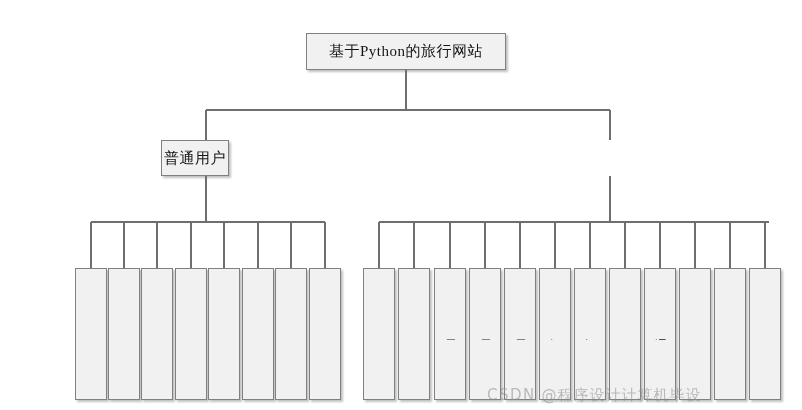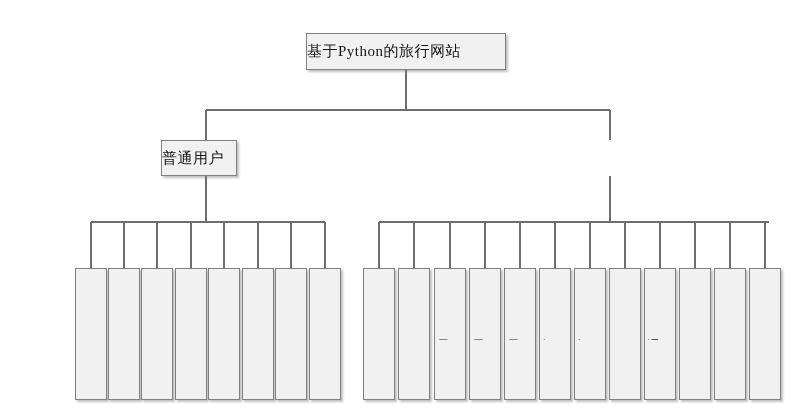--- a/index.html
+++ b/index.html
@@ -29,20 +29,21 @@
   }
 
   .node {
     position: absolute;
     box-sizing: border-box;
     background: #f1f1f1;
     border: 1px solid #808080;
     box-shadow: 2px 2px 2px rgba(120,120,120,0.45);
     display: flex;
     align-items: center;
+    justify-content: center;
     text-align: center;
     color: #151515;
     z-index: 3;
   }
 
   .node-root {
     font-size: 15px;
     letter-spacing: 0.5px;
     white-space: nowrap;
   }
@@ -121,21 +122,21 @@
       <path d="M695,222 L695,268"></path>
       <path d="M730,222 L730,268"></path>
       <path d="M765,222 L765,268"></path>
     </g>
   </svg>
 
   <div class="node node-root" style="left:306px; top:33px; width:200px; height:37px;">
     <span>基于Python的旅行网站</span>
   </div>
 
-  <div class="node node-branch" style="left:161px; top:140px; width:76px; height:36px;">
+  <div class="node node-branch" style="left:161px; top:140px; width:68px; height:36px;">
     <span>普通用户</span>
   </div>
 
   <div class="node node-leaf" style="left:75px; top:268px; width:32px; height:132px;">
     <span class="vtext">注册登录</span>
   </div>
   <div class="node node-leaf" style="left:108px; top:268px; width:32px; height:132px;">
     <span class="vtext">首页</span>
   </div>
   <div class="node node-leaf" style="left:141px; top:268px; width:32px; height:132px;">
@@ -187,14 +188,18 @@
   <div class="node node-leaf" style="left:679px; top:268px; width:32px; height:132px;">
     <span class="vtext">资源管理</span>
   </div>
   <div class="node node-leaf" style="left:714px; top:268px; width:32px; height:132px;">
     <span class="vtext">交流管理</span>
   </div>
   <div class="node node-leaf" style="left:749px; top:268px; width:32px; height:132px;">
     <span class="vtext">我的</span>
   </div>
 
+  <div class="watermark" style="left:487px; top:386px;">
+    <span class="wm-brand">CSDN</span>
+    <span>@程序设计计算机毕设</span>
+  </div>
 
 </div>
 
 </body></html>

